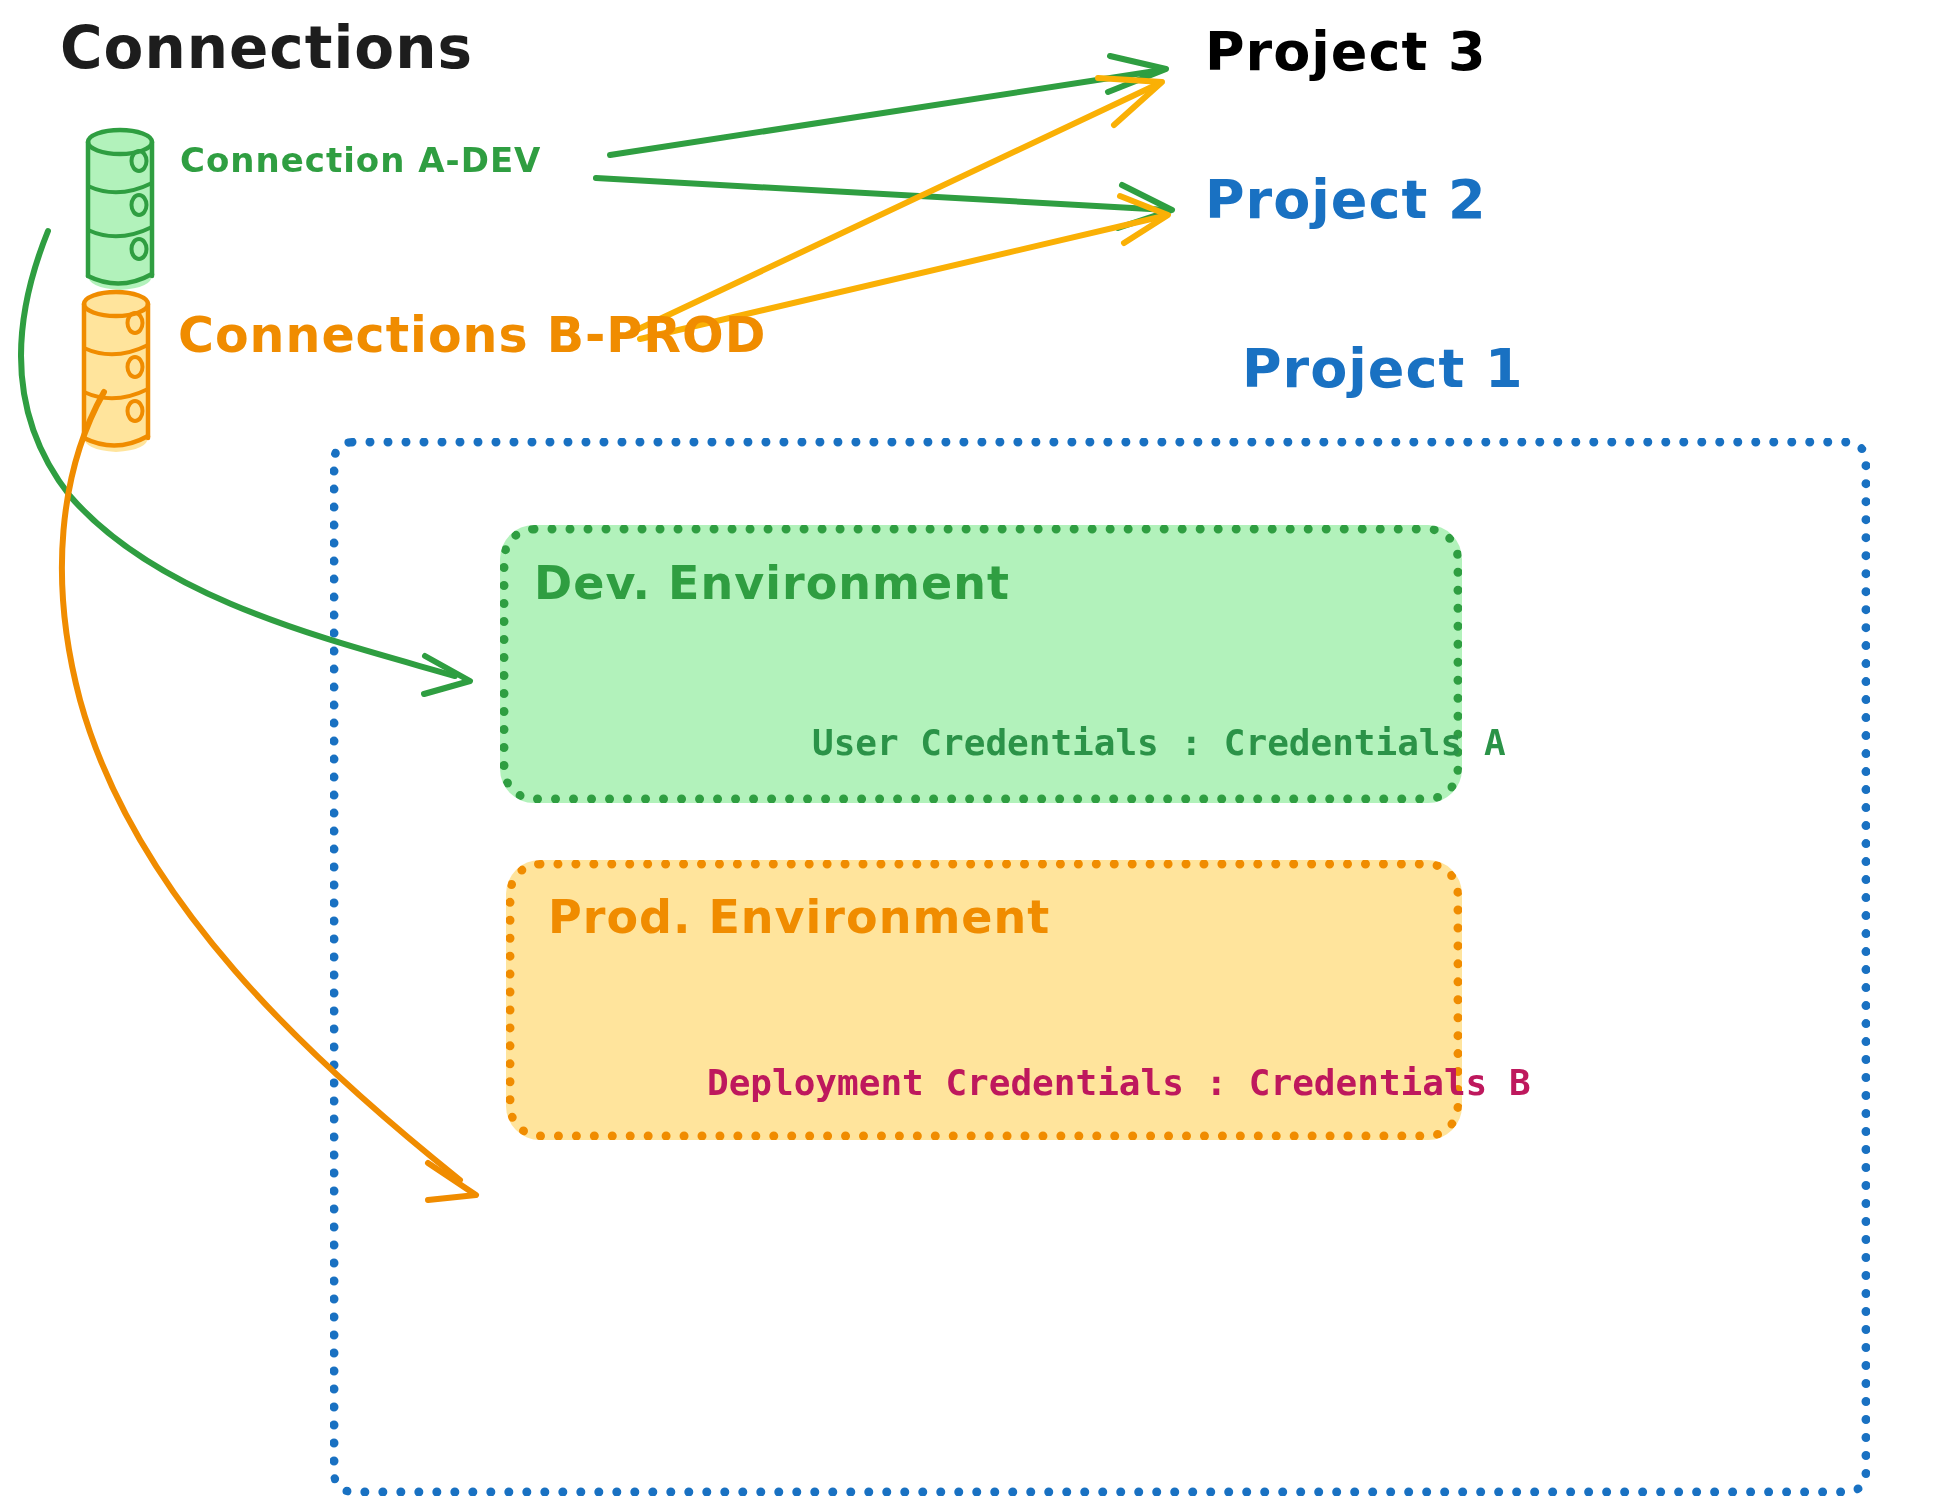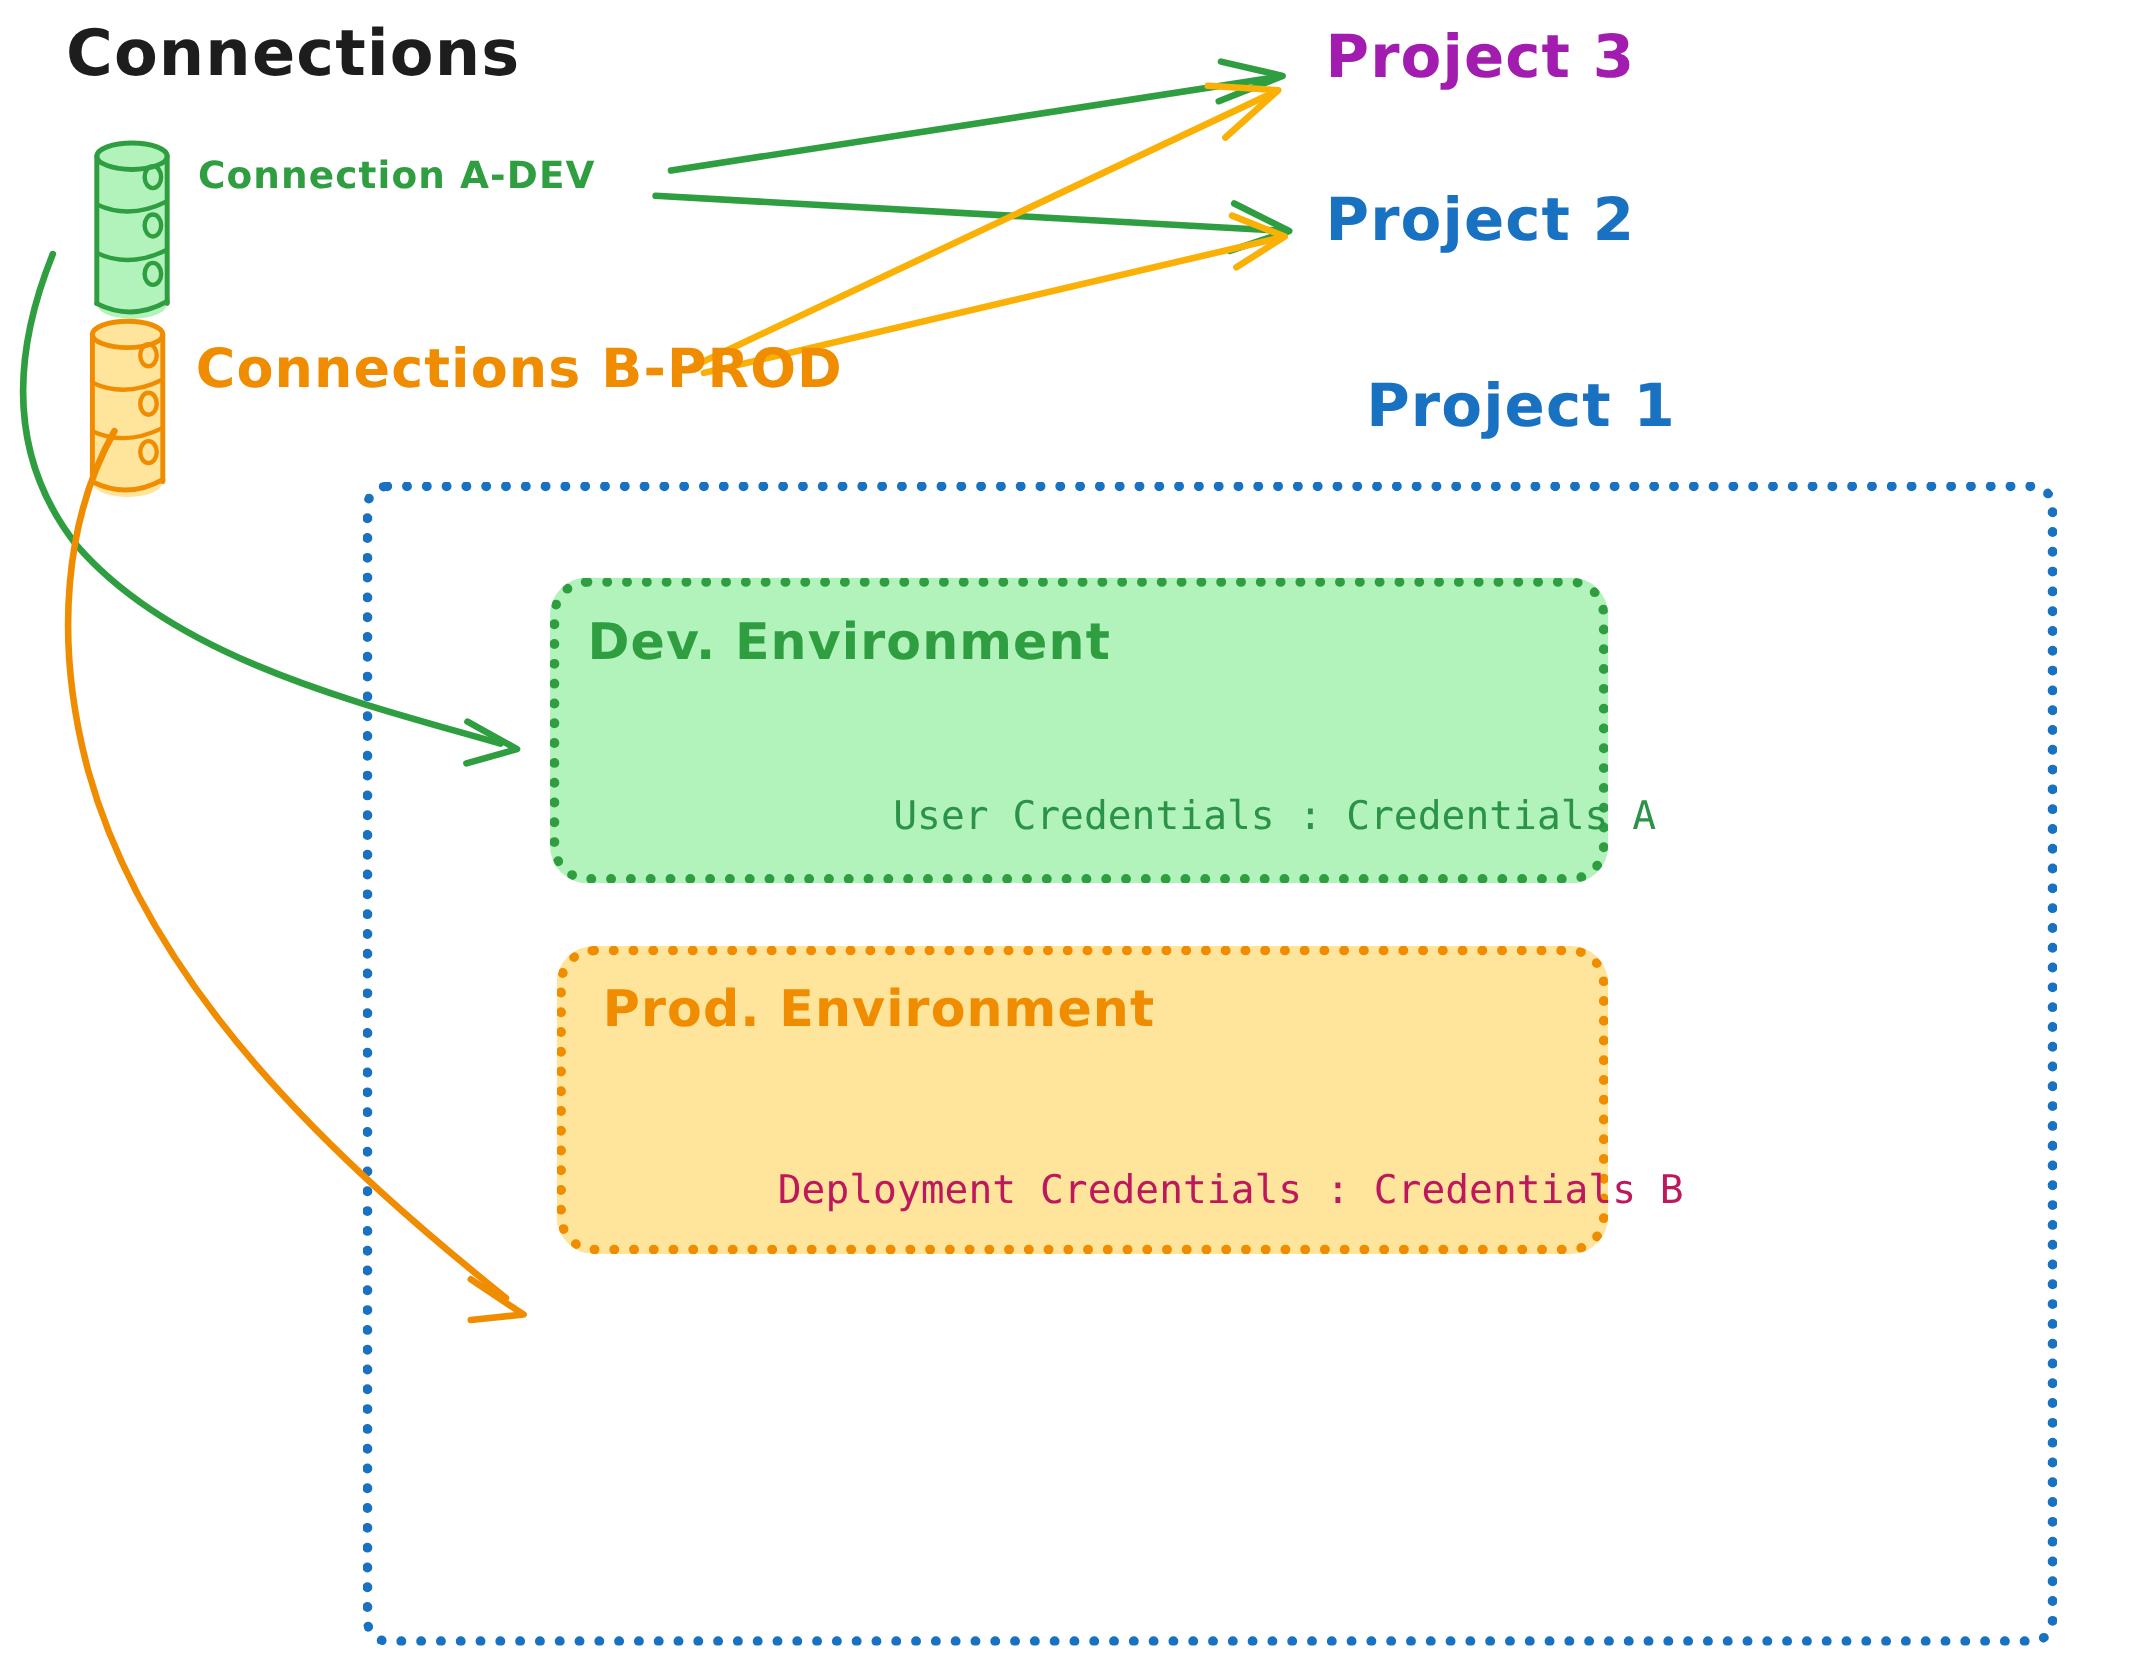--- a/index.html
+++ b/index.html
@@ -4,35 +4,35 @@
 <style>
   html,body{margin:0;padding:0;background:#ffffff;}
   body{
     font-family:"Liberation Sans", sans-serif;
     width:1948px;height:1506px;position:relative;overflow:hidden;
   }
   #stage{position:absolute;left:0;top:0;width:1948px;height:1268px;}
   svg.layer{position:absolute;left:0;top:0;width:1948px;height:1506px;overflow:visible;}
 
   .hand{font-family:"DejaVu Sans", sans-serif;font-weight:700;}
-  .mono{font-family:"DejaVu Sans Mono","Liberation Mono",monospace;font-weight:400;}
+  .mono{font-family:"DejaVu Sans Mono","Liberation Mono",monospace;font-weight:700;}
 
   .txt{position:absolute;white-space:nowrap;}
 
   #title-connections{
     left:60px;top:14px;font-size:58px;color:#1d1d1d;
     letter-spacing:1px;
   }
   #label-conn-a{
     left:180px;top:140px;font-size:34px;color:#2f9e41;letter-spacing:1px;
   }
   #label-conn-b{
     left:178px;top:307px;font-size:49px;color:#f08c00;letter-spacing:1px;
   }
-  #label-project-3{left:1205px;top:20px;font-size:54px;color:#a21caf;letter-spacing:1px;}
+  #label-project-3{left:1205px;top:20px;font-size:54px;color:#000000;letter-spacing:1px;}
   #label-project-2{left:1205px;top:168px;font-size:54px;color:#1971c2;letter-spacing:1px;}
   #label-project-1{left:1222px;top:337px;font-size:54px;color:#1971c2;letter-spacing:1px;margin-left:20px;}
 
   #label-dev-env{left:534px;top:556px;font-size:46px;color:#2f9e41;letter-spacing:1px;}
   #label-prod-env{left:548px;top:890px;font-size:46px;color:#f08c00;letter-spacing:1px;}
 
   #label-dev-creds{left:812px;top:722px;font-size:36px;color:#2b9348;letter-spacing:0px;}
   #label-prod-creds{left:707px;top:1062px;font-size:36px;color:#be185d;letter-spacing:0px;}
 
   

